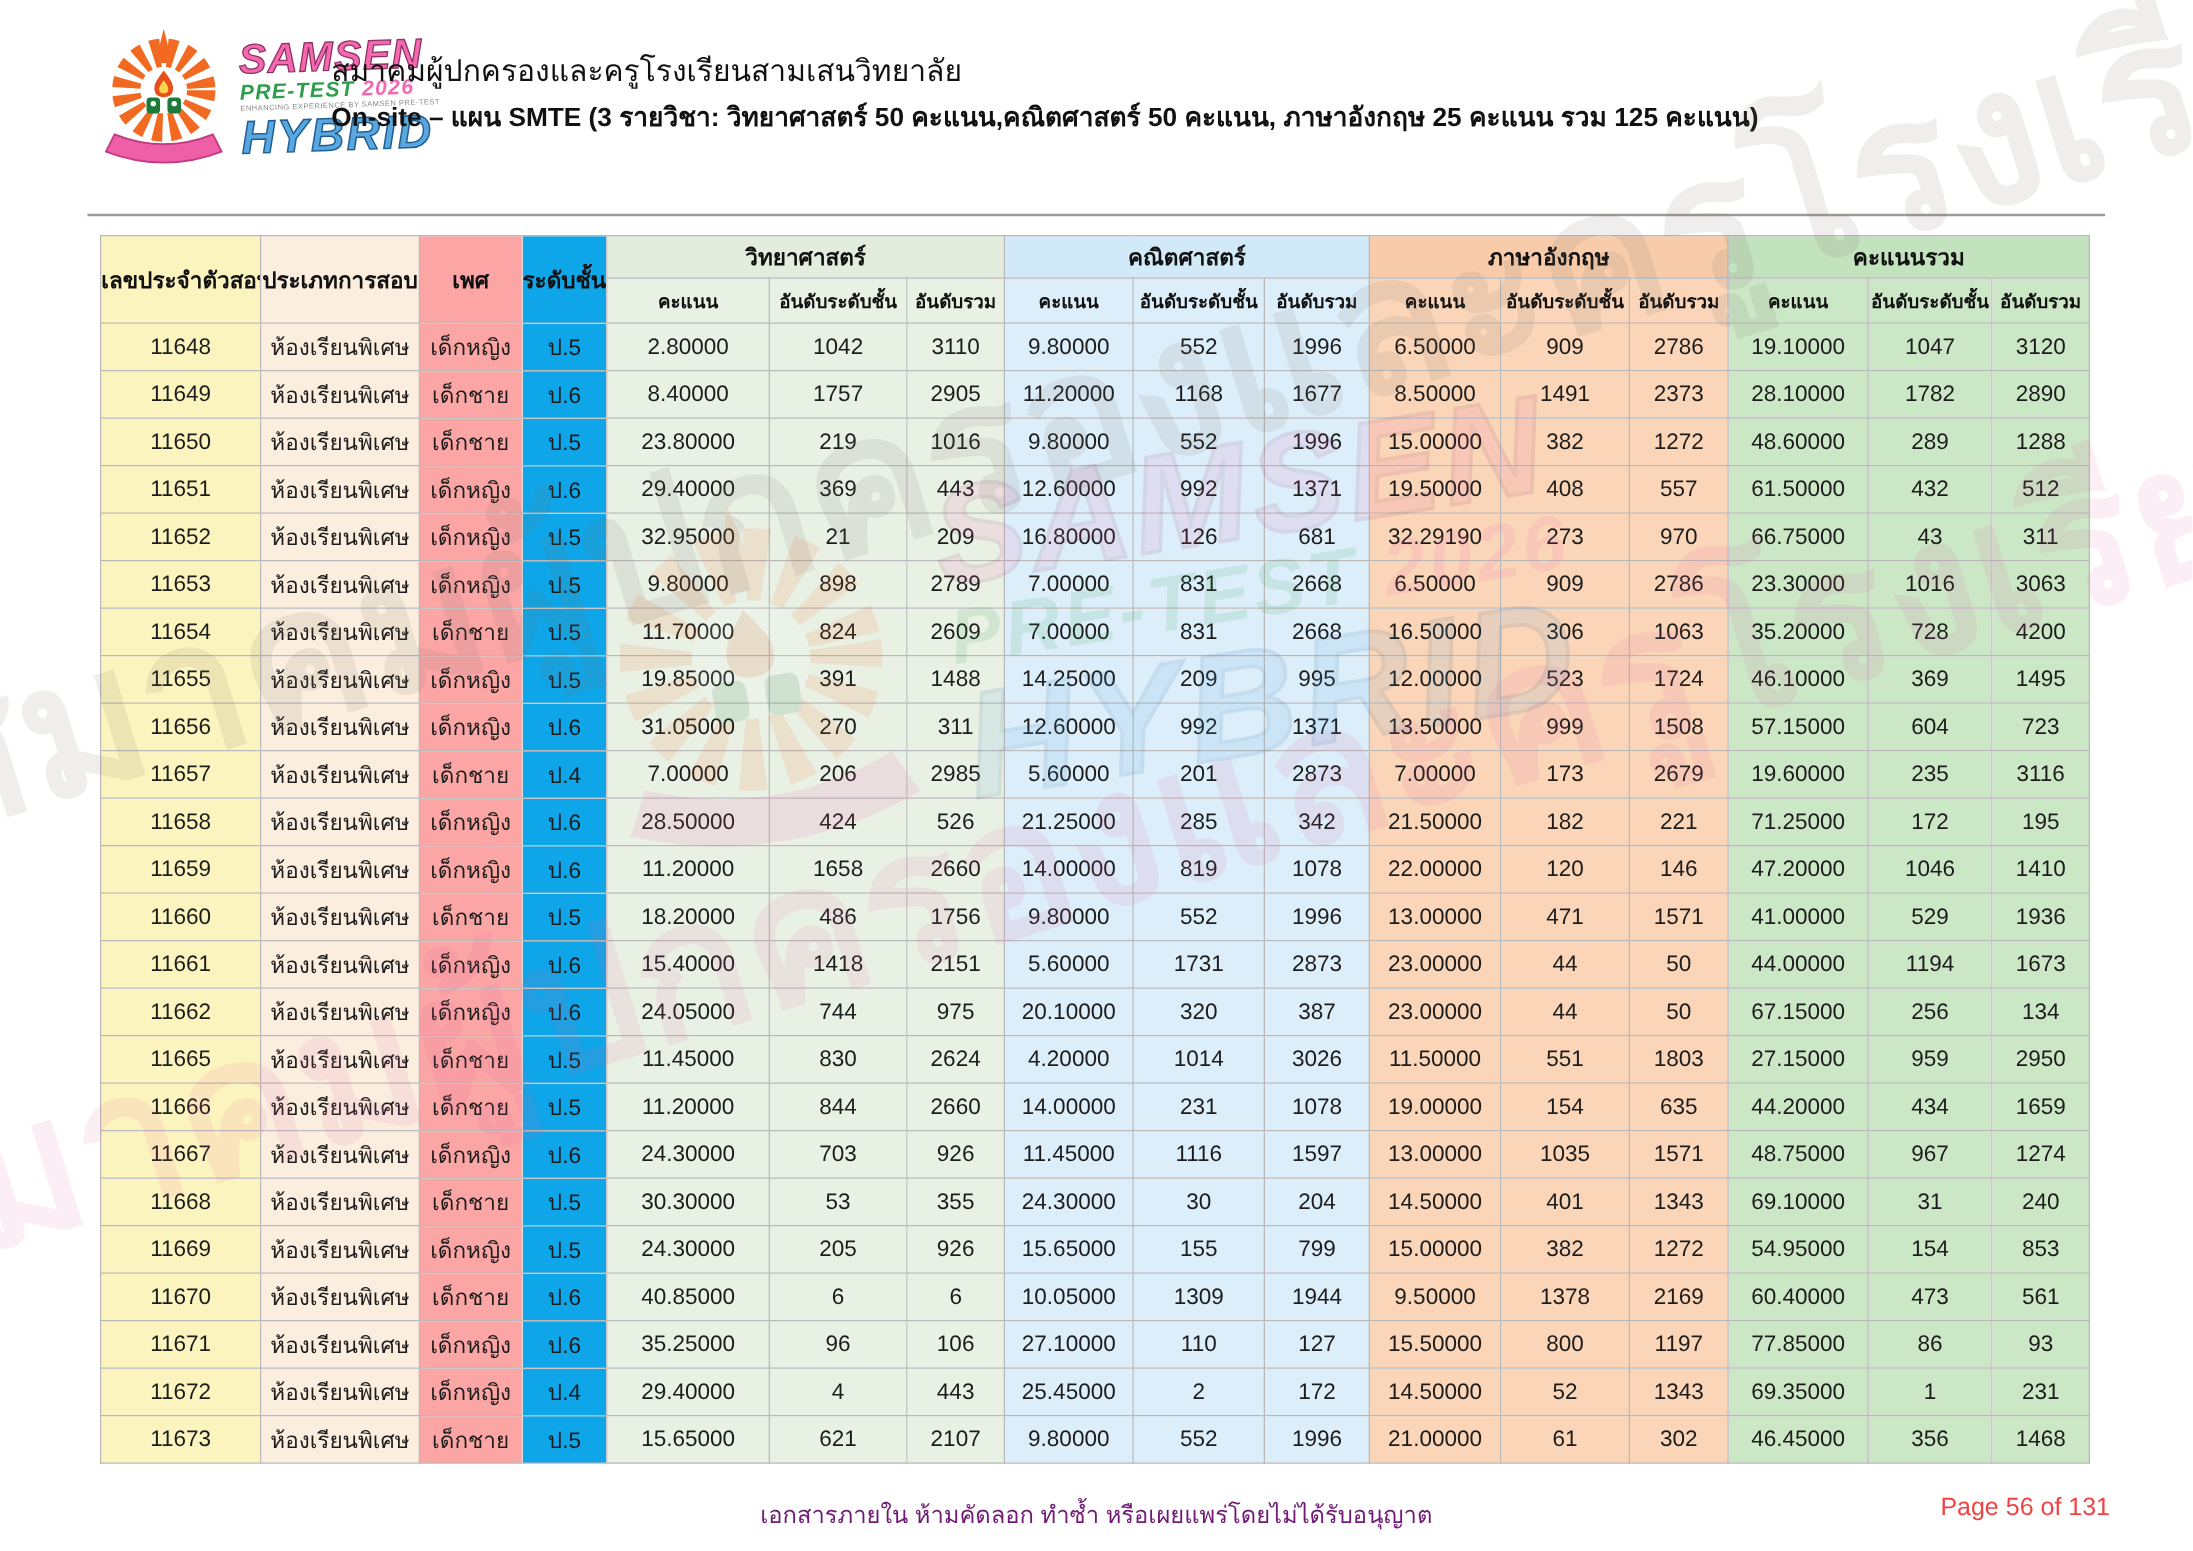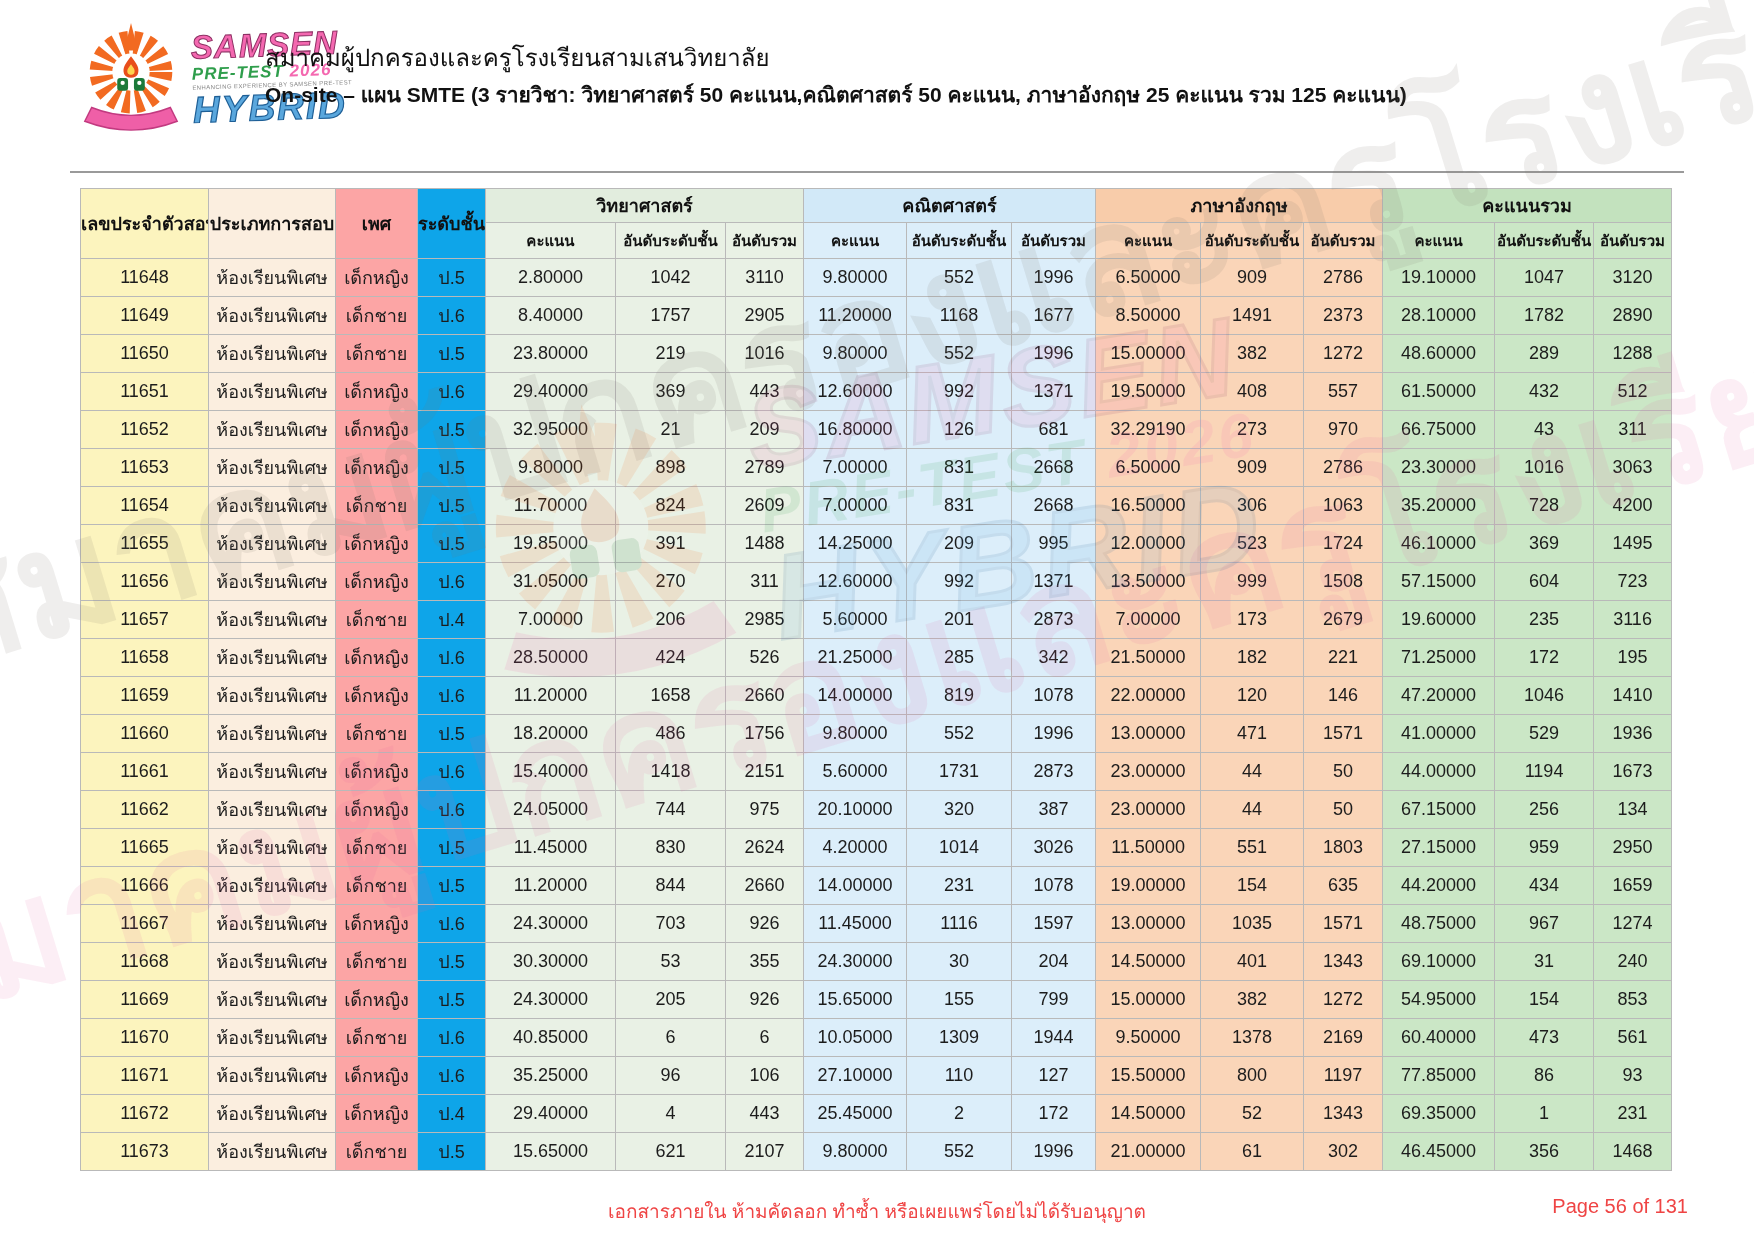--- a/index.html
+++ b/index.html
@@ -50,21 +50,21 @@
   .c-math {background:#dceefa;}
   .c-eng  {background:#fad5b8;}
   .c-total{background:#cbe7c6;}
   .g-sci  {background:#e2edde;}
   .g-math {background:#d2e9f8;margin-top:20px;}
   .g-eng  {background:#f8ccaa;margin-top:44px;}
   .g-total{background:#c3e2be;}
 
   
   .footer-note{position:absolute;top:1196px;left:0;width:100%;text-align:center;
-    font-size:19px;color:#ef4444;z-index:2;}
+    font-size:19px;color:#701a75;z-index:2;}
   .footer-page{position:absolute;top:1195px;right:66px;font-size:20px;color:#ef4444;z-index:2;}
 
   
   .wmark{position:absolute;white-space:nowrap;pointer-events:none;z-index:5;
     font-weight:700;line-height:1;}
   .wmark-gray{left:-70px;top:545px;font-size:150px;color:rgba(125,112,104,0.12);
     transform:rotate(-17deg);transform-origin:left center;}
   .wmark-pink{left:-120px;top:905px;font-size:150px;color:rgba(230,100,160,0.11);
     transform:rotate(-17deg);transform-origin:left center;}
   .ghost-logo{position:absolute;left:450px;top:360px;z-index:5;opacity:0.12;

